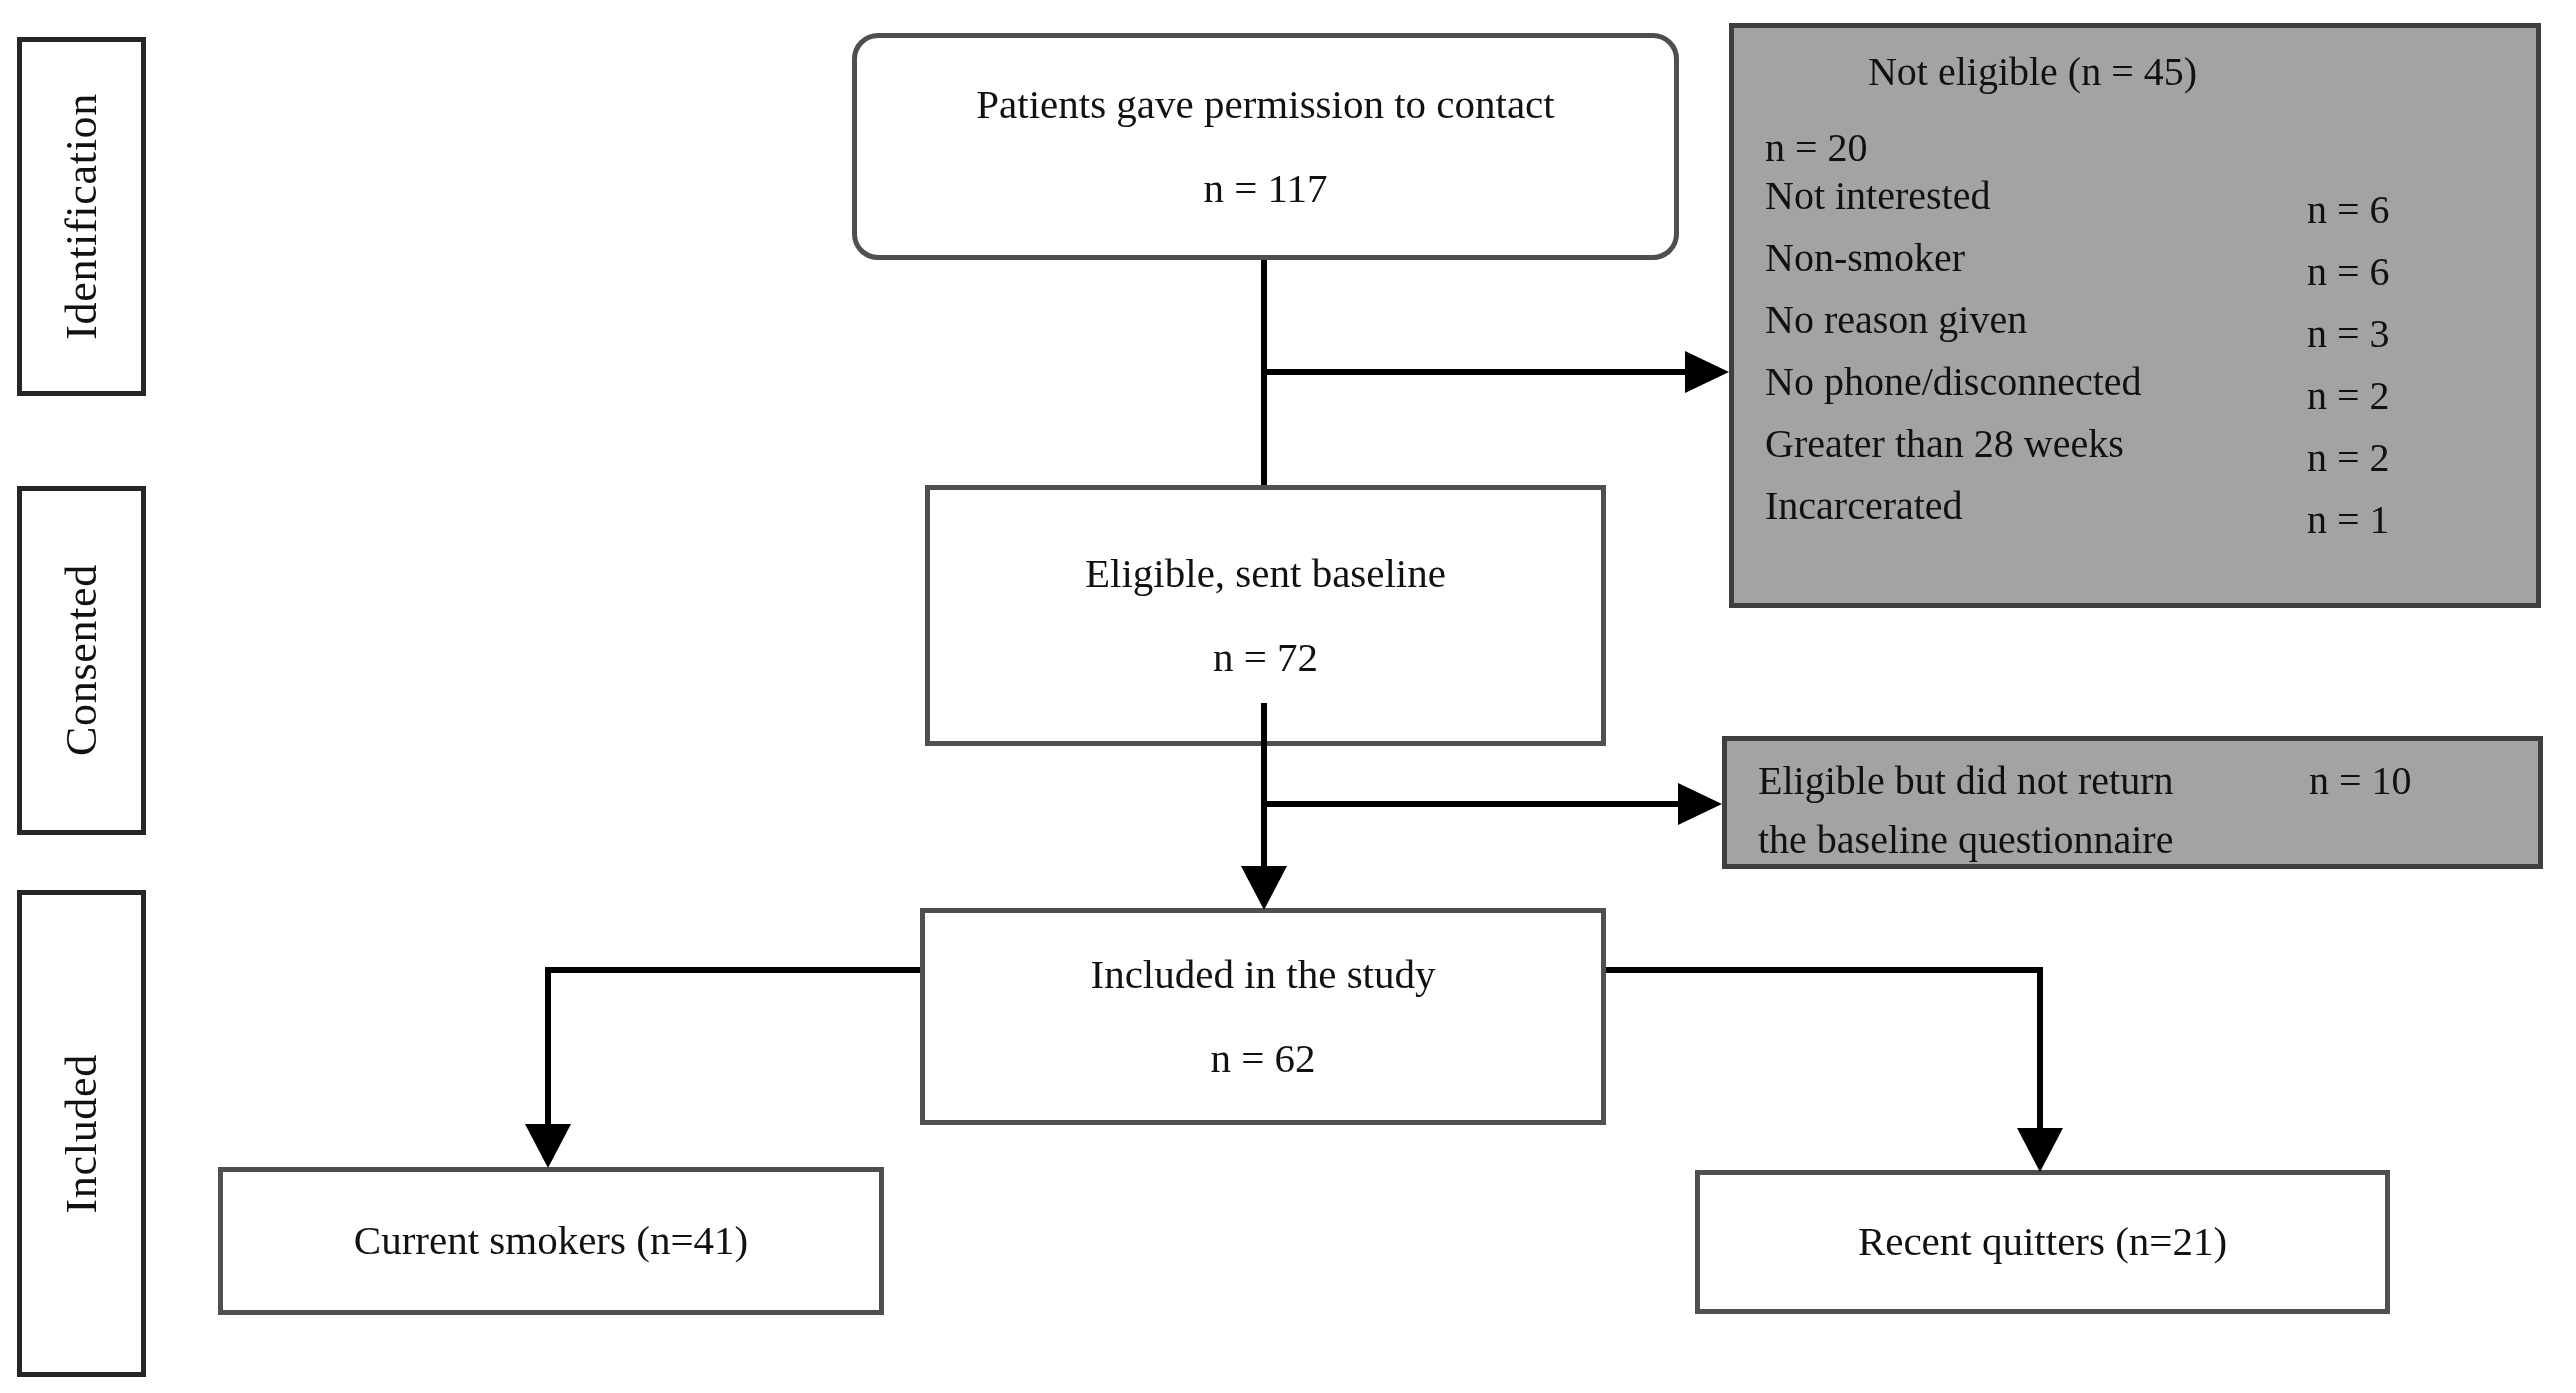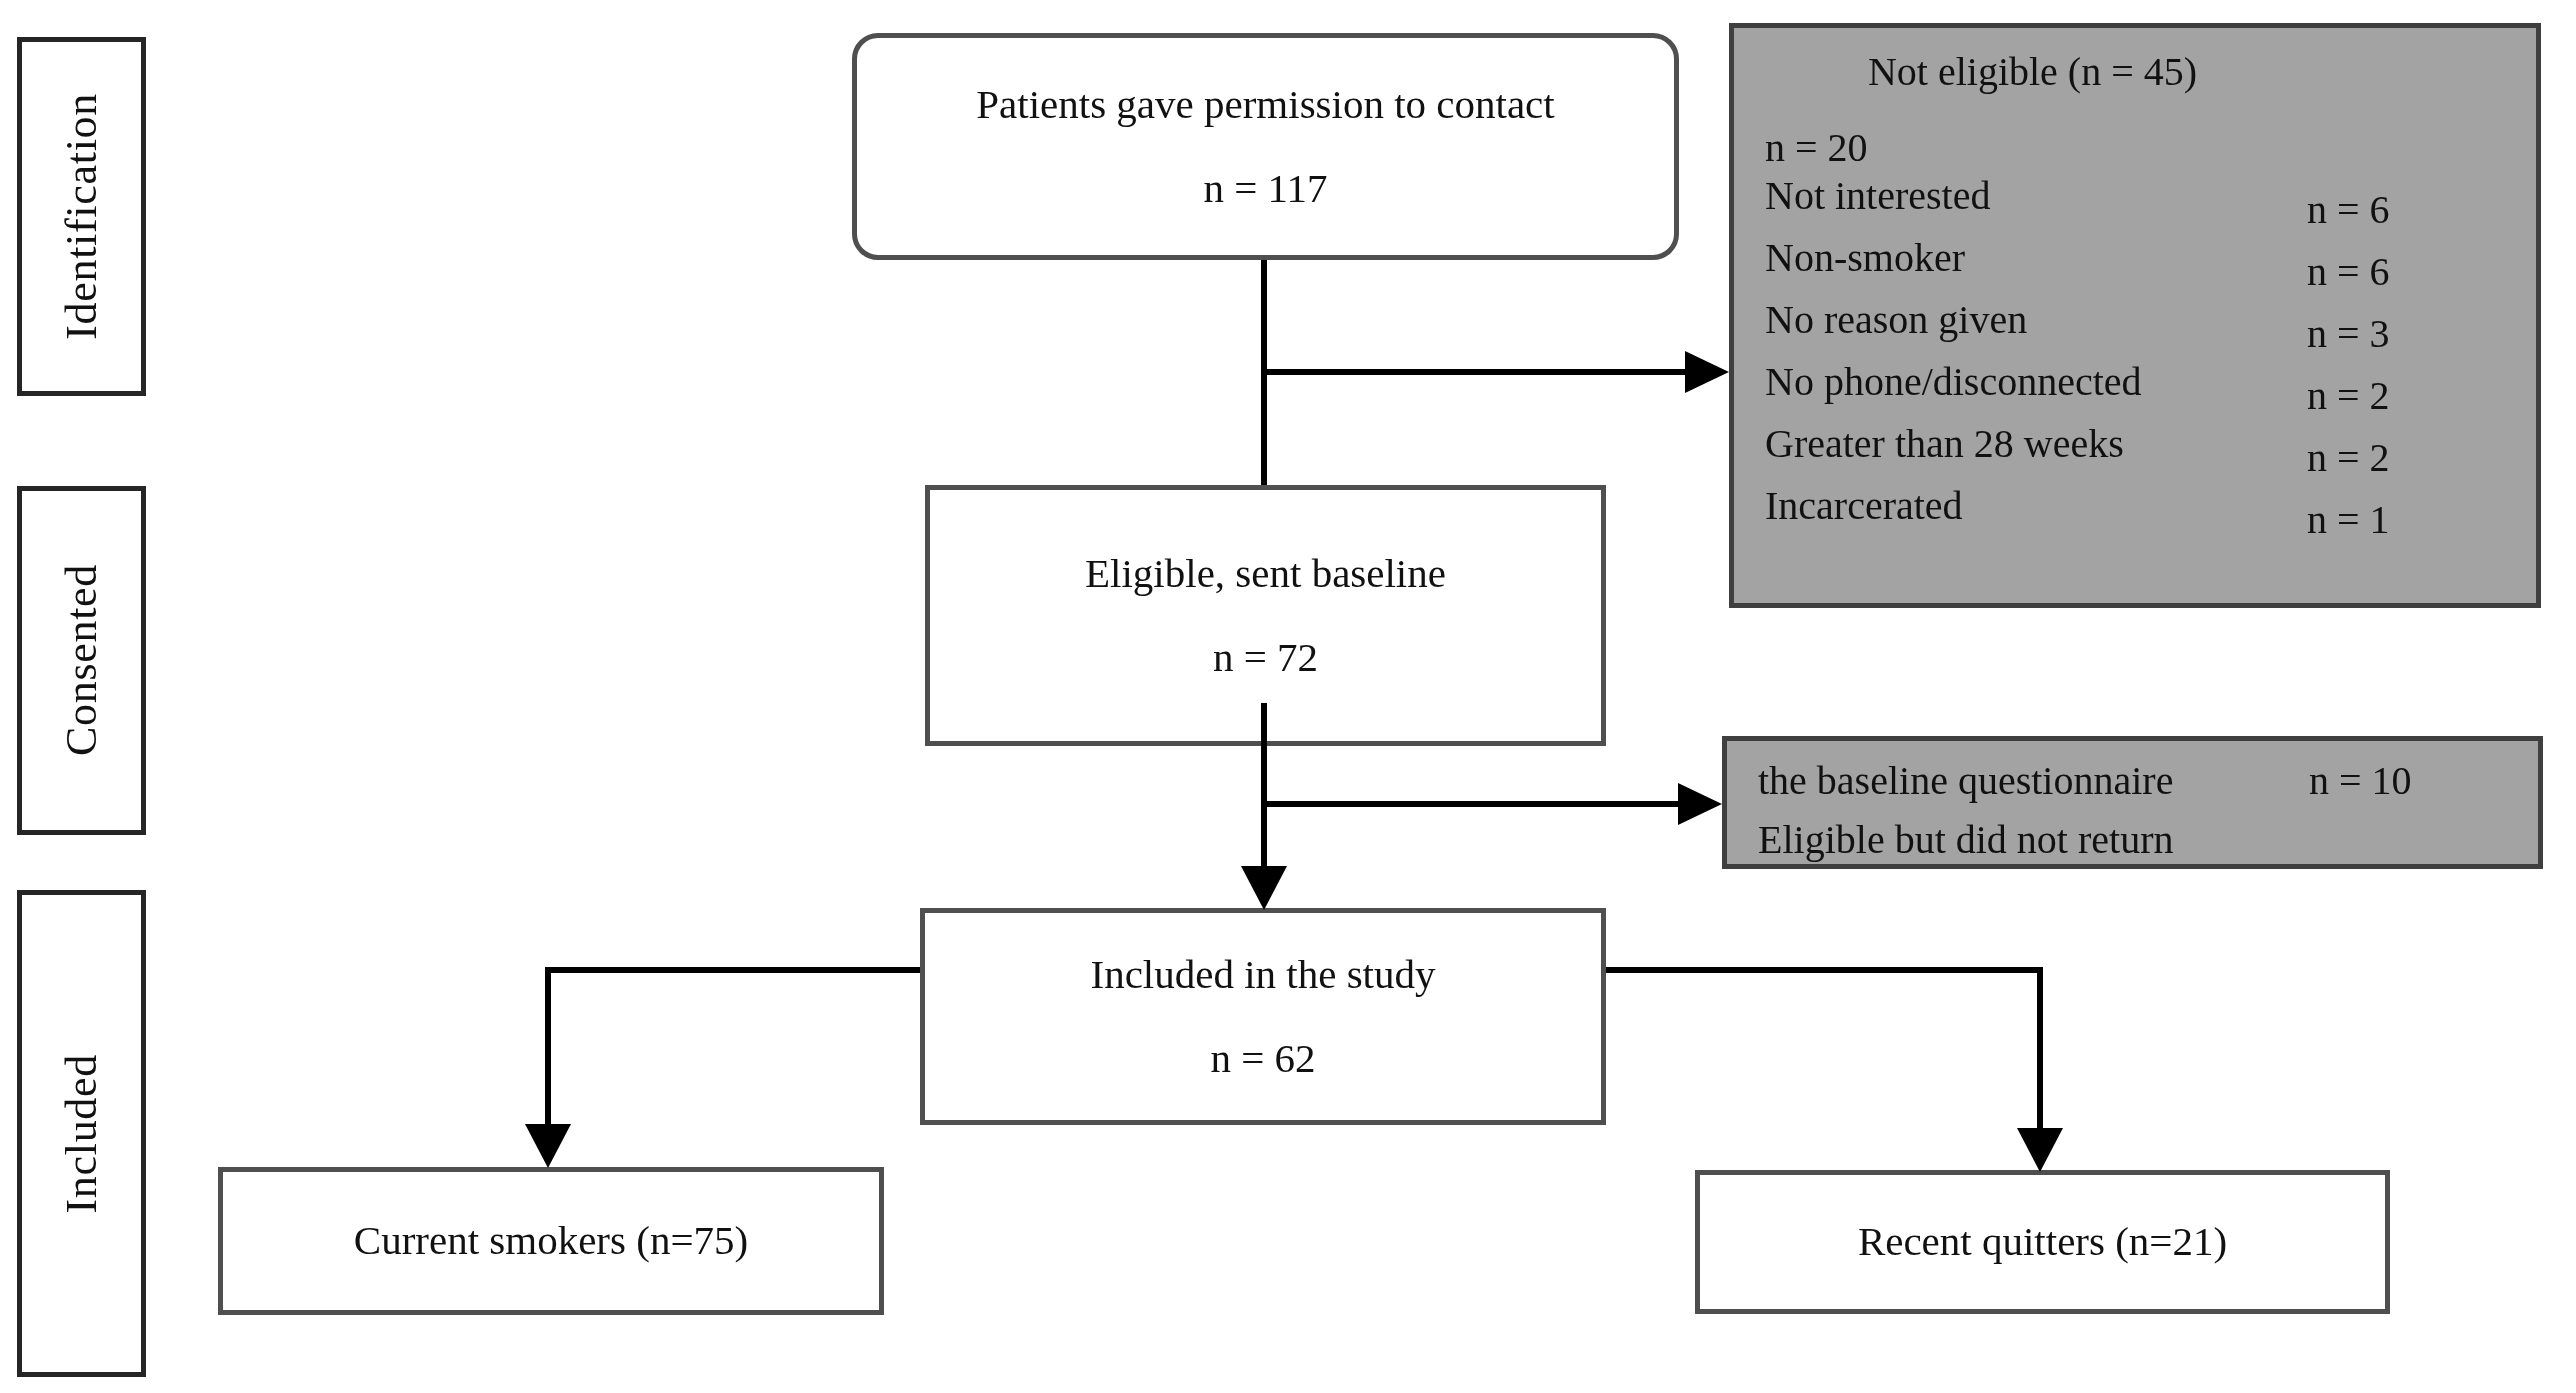--- a/index.html
+++ b/index.html
@@ -118,21 +118,21 @@
     <div>Eligible, sent baseline</div>
     <div>n = 72</div>
   </div>
 
   <div class="flow-box" style="left:920px; top:908px; width:686px; height:217px;">
     <div>Included in the study</div>
     <div>n = 62</div>
   </div>
 
   <div class="flow-box" style="left:218px; top:1167px; width:666px; height:148px;">
-    <div>Current smokers (n=75)</div>
+    <div>Current smokers (n=41)</div>
   </div>
 
   <div class="flow-box" style="left:1695px; top:1170px; width:695px; height:144px;">
     <div>Recent quitters (n=21)</div>
   </div>
 
   <div class="excl-box" style="left:1729px; top:23px; width:812px; height:585px;">
     <div class="excl-title">Not eligible (n = 45)</div>
 
     <div class="excl-row">
@@ -159,22 +159,22 @@
       <span class="excl-n">n = 2</span>
     </div>
     <div class="excl-row">
       <span class="excl-reason">Incarcerated</span>
       <span class="excl-n">n = 1</span>
     </div>
   </div>
 
   <div class="excl-box nr-box" style="left:1722px; top:736px; width:821px; height:133px;">
     <div class="nr-lines">
+      <div>Eligible but did not return</div>
       <div>the baseline questionnaire</div>
-      <div>Eligible but did not return</div>
     </div>
     <div class="nr-count">n = 10</div>
   </div>
 
   <div class="line" style="left:1261px; top:260px; width:5.6px; height:225px;"></div>
 
   <div class="line" style="left:1261px; top:369px; width:435px; height:5.6px;"></div>
   <div class="arrow-right" style="left:1685px; top:351px;"></div>
 
   <div class="line" style="left:1261px; top:703px; width:5.6px; height:167px;"></div>

